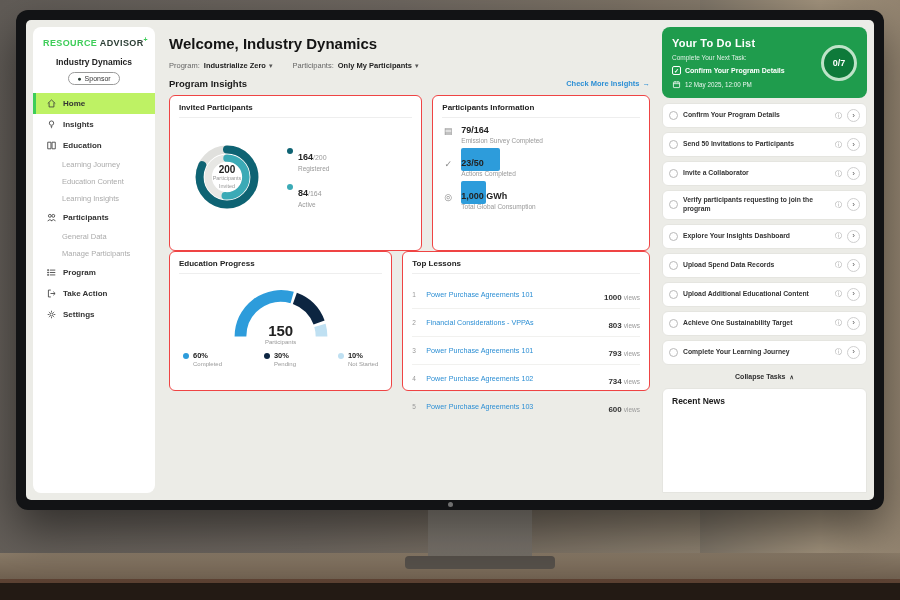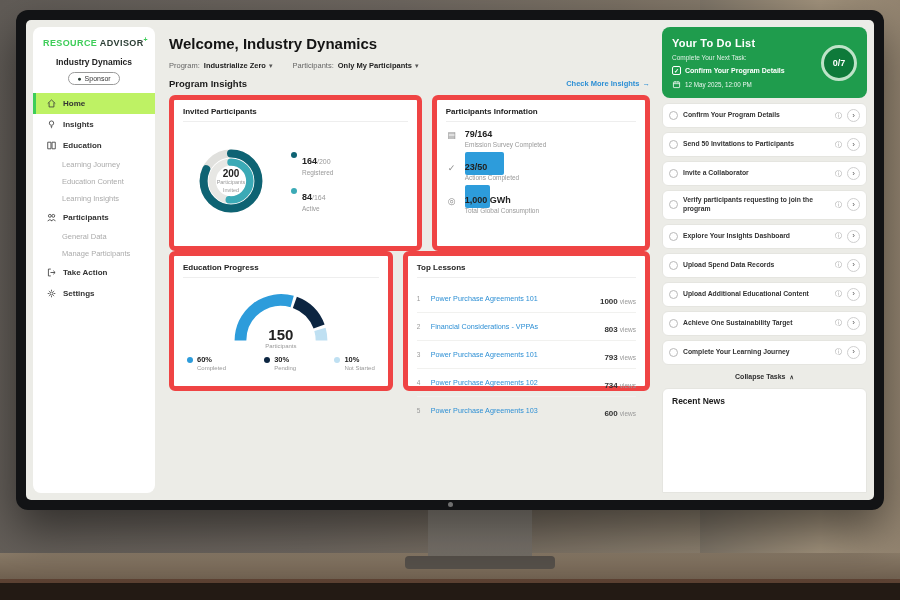--- a/index.html
+++ b/index.html
@@ -46,21 +46,21 @@
   .main { flex:1; min-width:0; padding:4px 4px 0 6px; }
   h1.title { font-size:15px; font-weight:bold; color:#141414; margin:4px 0 9px; }
   .filters { display:flex; gap:20px; font-size:7.5px; color:#666; margin-bottom:8px; align-items:center; }
   .filters .fval { font-weight:bold; color:#222; margin-left:4px; }
   .chev { color:#555; font-size:7px; margin-left:3px; }
   .sect { display:flex; justify-content:space-between; align-items:center; margin:7px 0 6px;gap:33px; }
   .sect .stitle { font-size:9.5px; font-weight:bold; color:#1a1a1a; }
   .slink { font-size:7.5px; font-weight:bold; color:#2D8FD4; cursor:pointer; }
   .slink .arr { margin-left:3px; }
   .crow { display:flex; gap:10px; }
-  .card { background:#fff; border:5px solid #ef4444; border-radius:6px; padding:7px 9px; }
+  .card { background:#fff; border:1px solid #ef4444; border-radius:6px; padding:7px 9px; }
   .card-title { font-size:8px; font-weight:bold; color:#222; padding-bottom:5px;
     border-bottom:1px solid #eee; margin-bottom:7px; }
   .row1 .card { height:156px; }
   .row2 .card { height:140px; }
   .c-invited { flex:1.18; }
   .c-info { flex:1; }
   .c-edu { flex:1; }
   .c-lessons { flex:1.12; }
 
   .donut-flex { display:flex; align-items:center; gap:12px; padding-top:4px; }
@@ -176,20 +176,29 @@
             <circle cx="5.6" cy="5.6" r="2.1"></circle>
             <circle cx="10.6" cy="5.6" r="2.1"></circle>
             <path d="M2.4 13 Q5.6 9.2 8.8 13 M8 12.6 Q10.8 9.4 13.8 12.8"></path>
           </svg>
         <span>Participants</span>
       </div>
       <div class="nav-sub"><span>General Data</span></div>
       <div class="nav-sub"><span>Manage Participants</span></div>
       <div class="nav-item">
         <svg width="11" height="11" viewBox="0 0 16 16" fill="none" stroke="#3a3a3a" stroke-width="1.2">
+            <path d="M5.5 4.5 H13.5 M5.5 8 H13.5 M5.5 11.5 H13.5"></path>
+            <circle cx="3" cy="4.5" r="0.7" fill="#3a3a3a"></circle>
+            <circle cx="3" cy="8" r="0.7" fill="#3a3a3a"></circle>
+            <circle cx="3" cy="11.5" r="0.7" fill="#3a3a3a"></circle>
+          </svg>
+        <span>Program</span>
+      </div>
+      <div class="nav-item">
+        <svg width="11" height="11" viewBox="0 0 16 16" fill="none" stroke="#3a3a3a" stroke-width="1.2">
             <path d="M7 3 H3.5 V13 H7 M6.5 8 H13 M10.6 5.4 L13.3 8 L10.6 10.6"></path>
           </svg>
         <span>Take Action</span>
       </div>
       <div class="nav-item">
         <svg width="11" height="11" viewBox="0 0 16 16" fill="none" stroke="#3a3a3a" stroke-width="1.2">
             <circle cx="8" cy="8" r="2.2"></circle>
             <path d="M8 2.5 V4.3 M8 11.7 V13.5 M2.5 8 H4.3 M11.7 8 H13.5 M4.2 4.2 L5.5 5.5 M10.5 10.5 L11.8 11.8 M11.8 4.2 L10.5 5.5 M5.5 10.5 L4.2 11.8"></path>
           </svg>
         <span>Settings</span>

